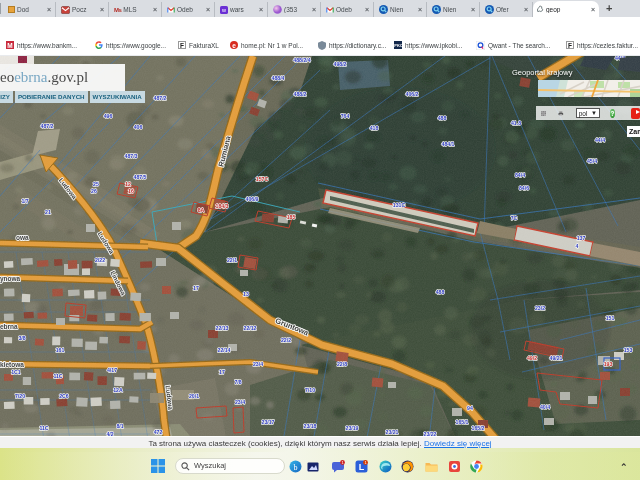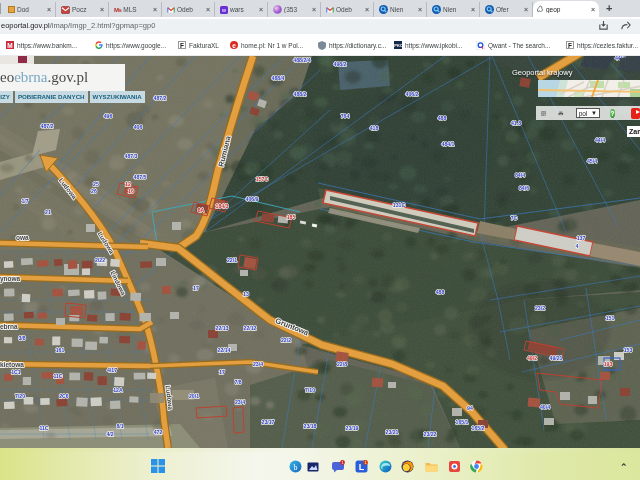--- a/index.html
+++ b/index.html
@@ -141,31 +141,20 @@
       </div>
       <div class="tab active" style="left:533px;width:66px">
         <svg width="8" height="8" viewBox="0 0 10 10">
           <path d="M2,8 Q1,4 4,3 Q4,1 6,1.5 Q8,2 7,4 Q9,5 8,7 Q6,9 4,7.5 Q2,9 2,8 Z" fill="none" stroke="#6f7b7d" stroke-width="1.2"></path>
         </svg>
         <span class="tt" style="color:#202124">geop</span>
         <span class="tx">×</span>
       </div>
       <div class="plus">+</div>
     </div>
-<div id="toolbar">
-      <div id="omni"></div>
-      <div id="addr">eoportal.gov.pl<span>/imap/Imgp_2.html?gpmap=gp0</span></div>
-<svg class="tbico" style="left:598px" width="11" height="11" viewBox="0 0 12 12">
-        <path d="M2,5 V10 H10 V5" fill="none" stroke="#4a4e52" stroke-width="1.2"></path>
-        <path d="M6,1 V6 M4,4.5 L6,6.5 L8,4.5" stroke="#4a4e52" stroke-width="1.2" fill="none"></path>
-      </svg>
-<svg class="tbico" style="left:620px" width="11" height="11" viewBox="0 0 12 12">
-        <path d="M2,10 Q2,5 8,5 M8,2 L11,5.5 L8,9" fill="none" stroke="#4a4e52" stroke-width="1.2"></path>
-      </svg>
-</div>
 <div id="bmbar">
       <div class="bm" style="left:6px">
         <span class="bmi" style="background:#c92a3c;color:#fff">M</span>
         <span>https://www.bankm...</span>
       </div>
       <div class="bm" style="left:95px">
         <svg width="8" height="8" viewBox="0 0 24 24">
           <path fill="#4285F4" d="M23 12.3c0-.8-.1-1.6-.2-2.3H12v4.5h6.2c-.3 1.4-1.1 2.7-2.3 3.5v2.9h3.7C21.8 18.8 23 15.9 23 12.3z"></path>
           <path fill="#34A853" d="M12 24c3.1 0 5.7-1 7.6-2.8l-3.7-2.9c-1 .7-2.4 1.1-3.9 1.1-3 0-5.5-2-6.4-4.7H1.8v3C3.7 21.4 7.6 24 12 24z"></path>
           <path fill="#FBBC05" d="M5.6 14.7c-.2-.7-.4-1.4-.4-2.2s.1-1.5.4-2.2v-3H1.8C1 8.9.5 10.4.5 12s.5 3.1 1.3 4.7l3.8-3z"></path>
@@ -994,28 +983,33 @@
         <rect x="2.5" y="1" width="6" height="3" fill="#888"></rect>
         <rect x="2.5" y="6.5" width="6" height="3" fill="#eee" stroke="#555" stroke-width="0.5"></rect>
       </svg>
 <span style="display:inline-flex;align-items:center;margin-left:6px;background:#fff;border:1px solid #555;font-size:6.5px;color:#222;padding:0 2px;height:10px">pol&nbsp;&nbsp;<b style="font-size:6px">▼</b></span>
 <span style="display:inline-block;margin-left:4px;width:9px;height:9px;border-radius:50%;background:radial-gradient(circle at 35% 35%,#7ed07e,#1d8a1d);color:#fff;font-size:6.5px;font-weight:bold;text-align:center;line-height:9px">?</span>
 <span style="display:inline-block;margin-left:10px;width:16px;height:11px;border-radius:2px;background:#e62117;position:relative">
         <span style="position:absolute;left:5px;top:2.5px;width:0;height:0;border-left:4px solid #fff;border-top:2.5px solid transparent;border-bottom:2.5px solid transparent"></span>
       </span>
 </div>
 <div id="zam">Zam</div>
+<div id="cookie">Ta strona używa ciasteczek (cookies), dzięki którym nasz serwis działa lepiej. <a>Dowiedz się więcej</a></div>
 <div id="wall"></div>
     <div id="taskbar"></div>
 <svg class="tico" style="left:151px" width="13" height="13" viewBox="0 0 13 13">
       <rect x="0" y="0" width="6" height="6" fill="#2a93e8"></rect>
       <rect x="7" y="0" width="6" height="6" fill="#2a93e8"></rect>
       <rect x="0" y="7" width="6" height="6" fill="#2a93e8"></rect>
       <rect x="7" y="7" width="6" height="6" fill="#2a93e8"></rect>
     </svg>
+<div id="search"><svg width="9" height="9" viewBox="0 0 10 10">
+        <circle cx="4" cy="4" r="3" fill="none" stroke="#555" stroke-width="1.2"></circle>
+        <path d="M6.2,6.2 L9,9" stroke="#555" stroke-width="1.2"></path>
+      </svg>Wyszukaj</div>
 <span class="tico" style="left:289px"><svg width="13" height="13" viewBox="0 0 13 13">
         <defs>
           <linearGradient id="bb" x1="0" y1="0" x2="1" y2="1">
             <stop offset="0" stop-color="#37b6e8"></stop>
             <stop offset="1" stop-color="#1565c0"></stop>
           </linearGradient>
         </defs>
         <circle cx="6.5" cy="6.5" r="6" fill="url(#bb)"></circle>
         <text x="6.5" y="9.5" text-anchor="middle" font-size="8" fill="#fff" font-family="Liberation Serif">b</text>
       </svg></span>

